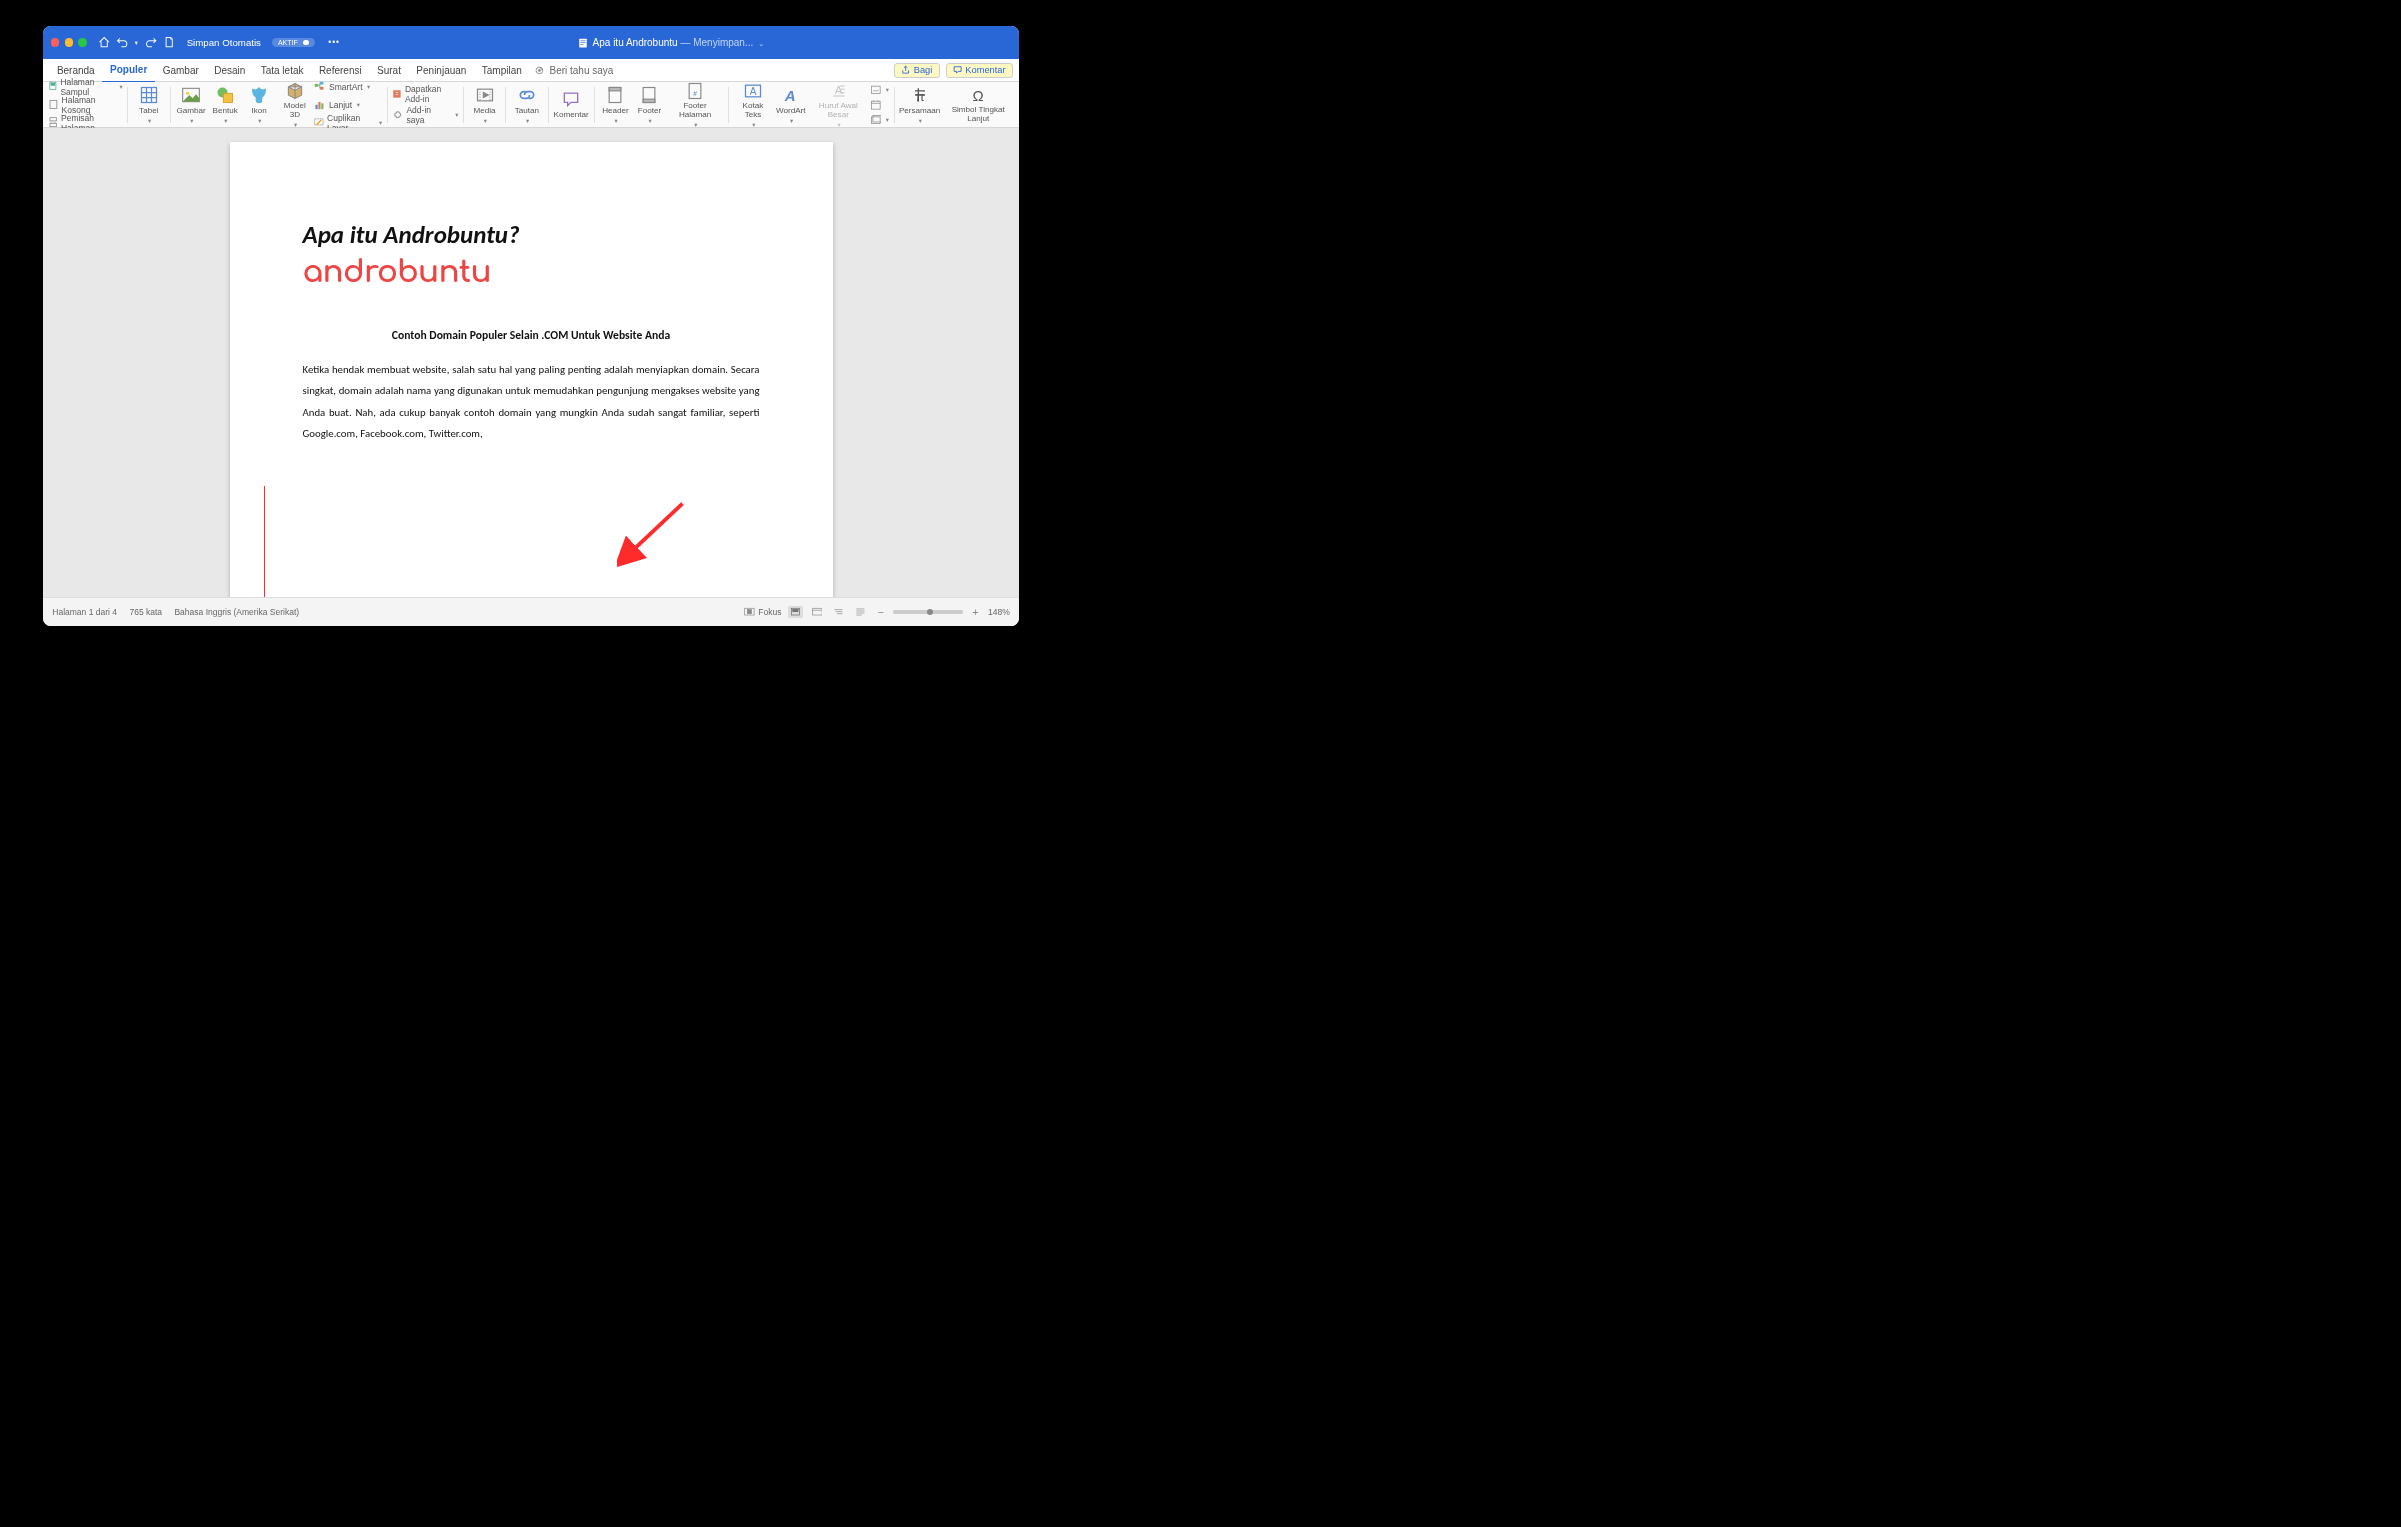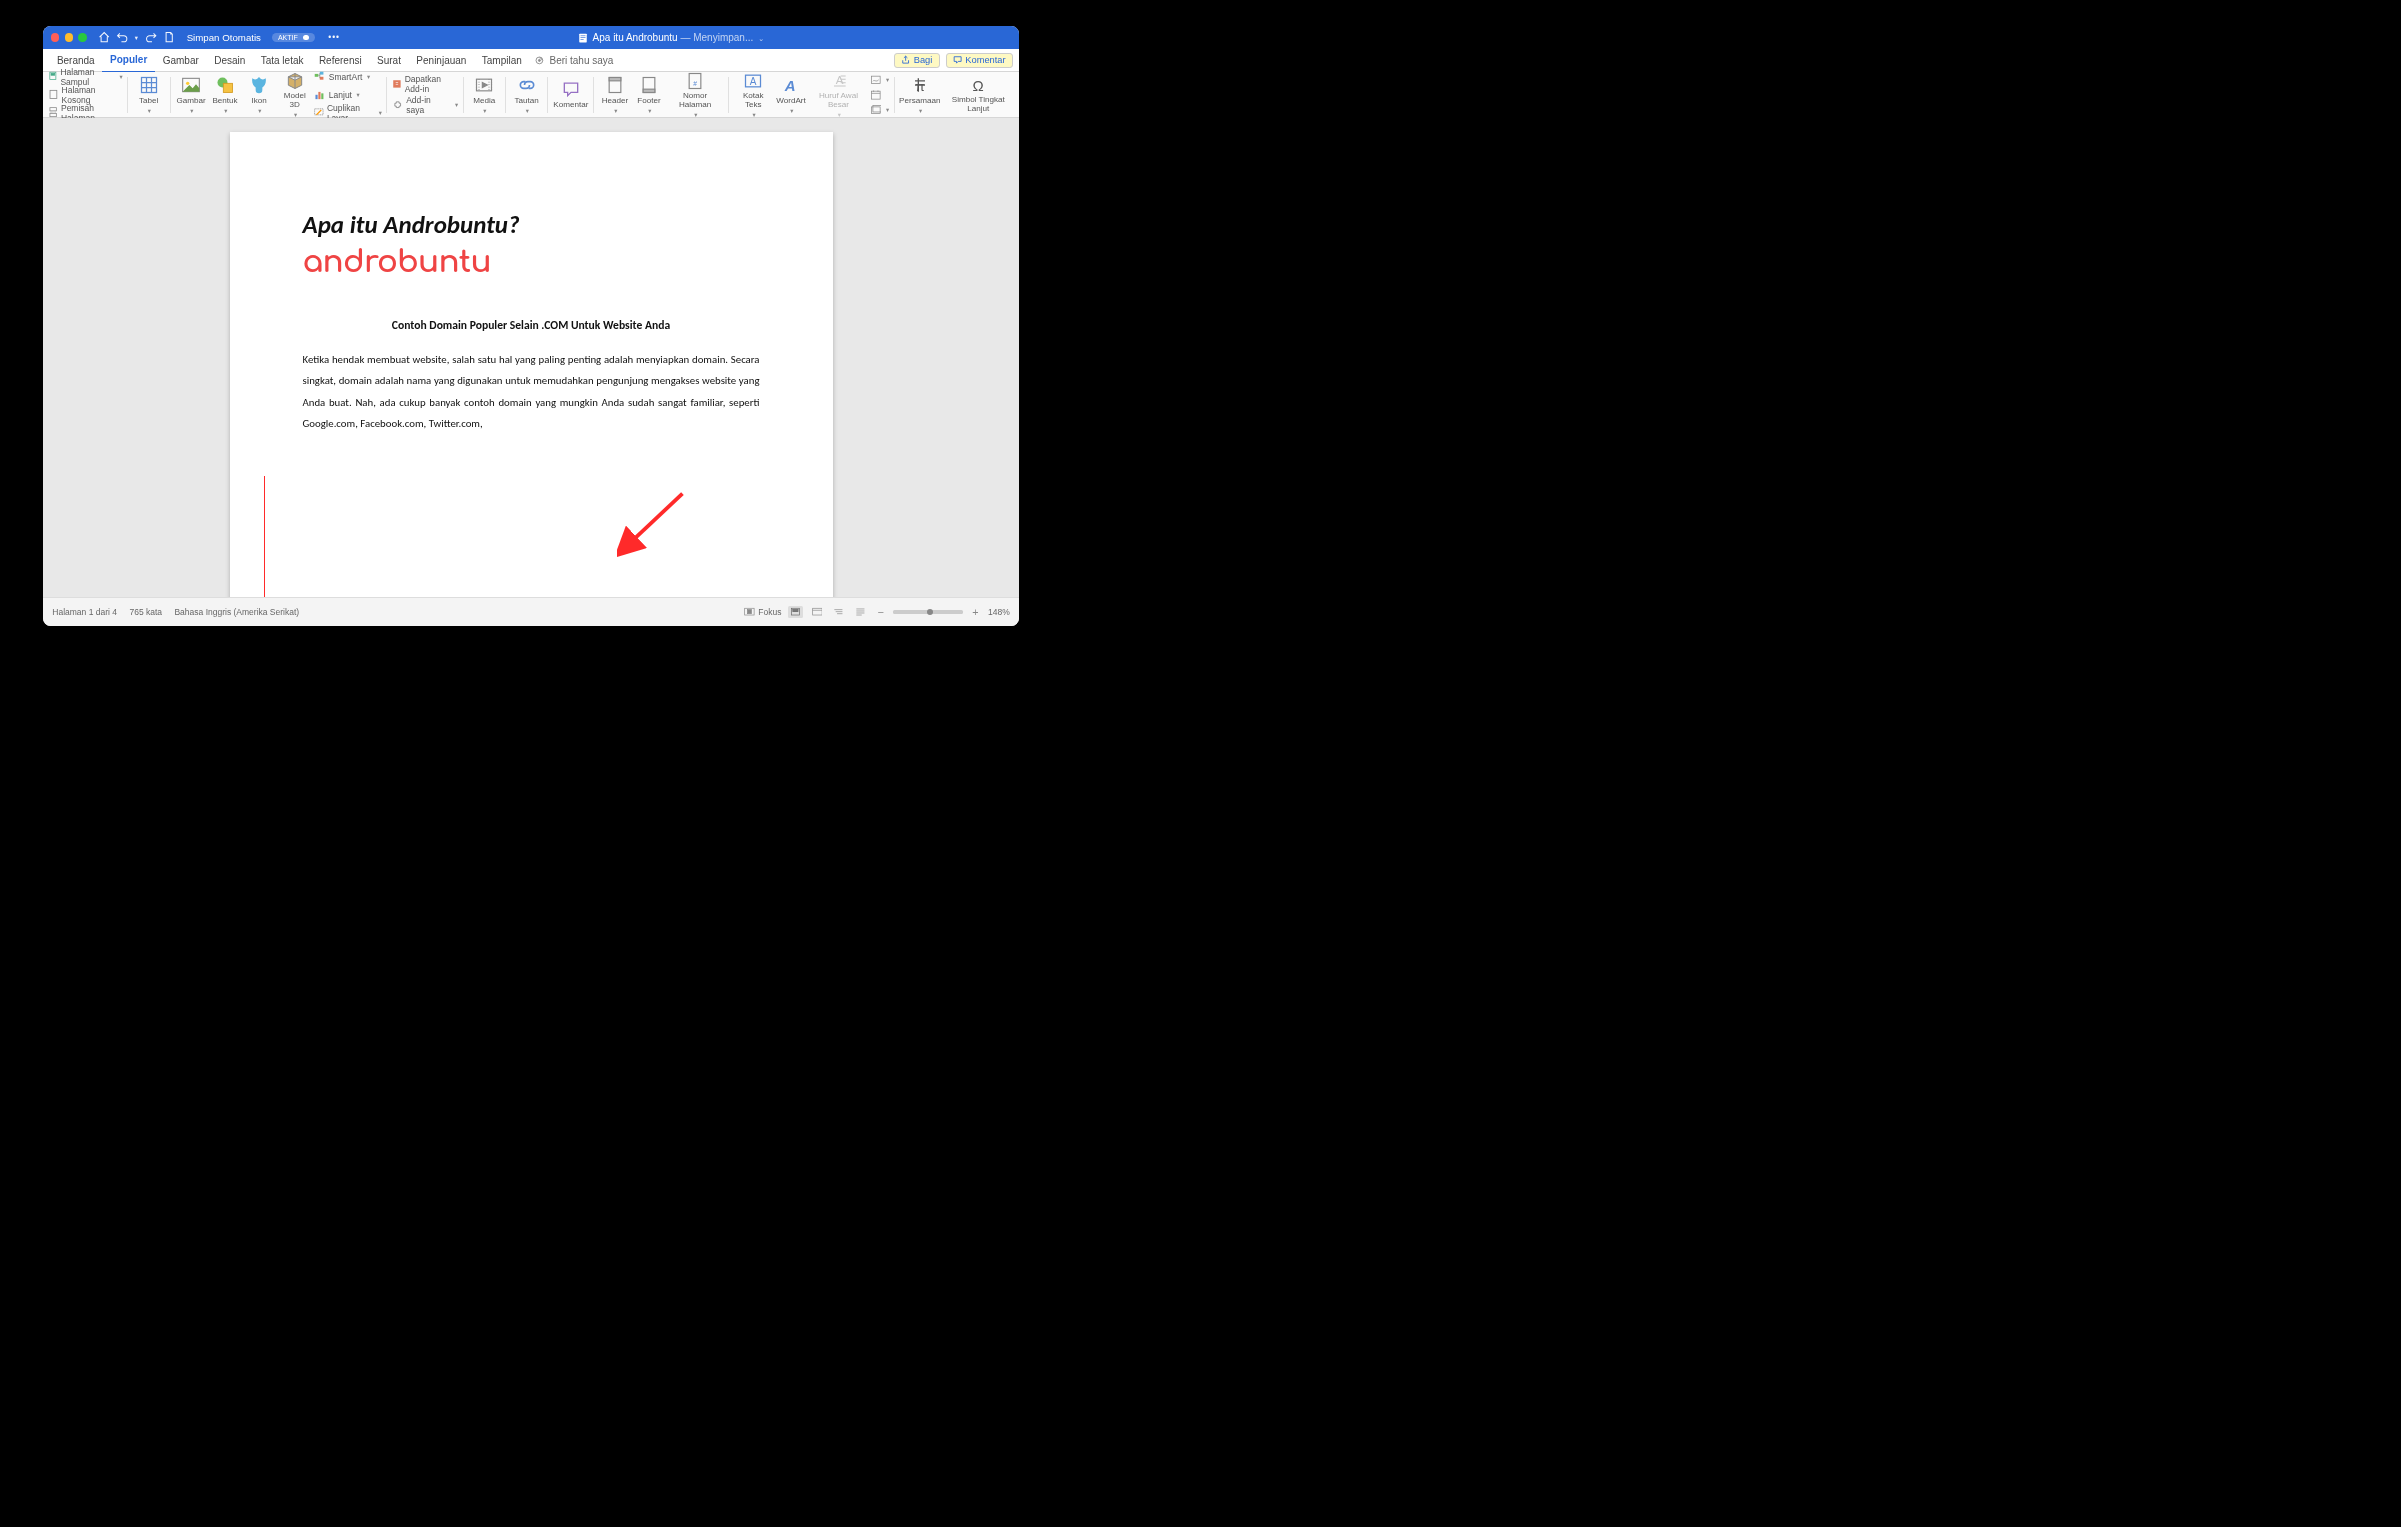--- a/index.html
+++ b/index.html
@@ -1,18 +1,18 @@
 <!DOCTYPE html>
 <html style="font-size:12.4px"><head>
 <meta charset="utf-8">
 <style>
 * { margin: 0; padding: 0; box-sizing: border-box; }
 body { background: #000; width: 1061px; height: 673px; font-family: -apple-system, "Segoe UI", Helvetica, Arial, sans-serif; overflow: hidden; }
 .window { position: absolute; left: 43px; top: 26px; width: 976px; height: 600px; background: #f0f0f0; border-radius: 7.7px; box-shadow: 0 7.7px 31px rgba(0,0,0,0.5); overflow: hidden; display: flex; flex-direction: column; }
-.titlebar { height: 23px; background: #2967d6; display: flex; align-items: center; padding: 0 7.7px; color: #fff; font-size: 9.3px; }
+.titlebar { height: 33px; background: #2967d6; display: flex; align-items: center; padding: 0 7.7px; color: #fff; font-size: 9.3px; }
 .traffic { display: flex; gap: 5.4px; margin-right: 10.8px; }
 .tl { width: 8.5px; height: 8.5px; border-radius: 50%; }
 .tl.r { background: #ff5f57; } .tl.y { background: #febc2e; } .tl.g { background: #28c840; }
 .tb-icons { display: flex; align-items: center; gap: 5.4px; }
 .tb-icons .ic { width: 12.4px; height: 12.4px; display: inline-flex; align-items: center; justify-content: center; color: #fff; opacity: .95; }
 .tb-text { font-size: 9.7px; margin-left: 6.2px; }
 .pill { background: rgba(255,255,255,0.22); border-radius: 7px; padding: 0.8px 6.2px; font-size: 7px; margin-left: 5.4px; display: inline-flex; align-items: center; gap: 3.1px; }
 .pill::after { content:''; width:5.4px; height:5.4px; background:#fff; border-radius:50%; display:inline-block; margin-left:2.3px;}
 .tb-center { flex: 1; text-align: center; font-size: 10px; }
 .tb-center .dim { opacity: .7; }
@@ -326,21 +326,21 @@
         </span>
         <span class="lb">Footer</span>
       </div>
     <div class="vbtn dd">
         <span class="ic">
           <svg viewBox="0 0 24 24" fill="none" stroke="#888" stroke-width="1.4" style="font-size:11px">
             <rect x="5" y="3" width="14" height="18"></rect>
             <text x="12" y="18" font-size="8" text-anchor="middle" fill="#5b8bd4" stroke="none">#</text>
           </svg>
         </span>
-        <span class="lb">Nomor Halaman</span>
+        <span class="lb">Footer Halaman</span>
       </div>
     <div class="sep"></div>
     <div class="vbtn dd">
         <span class="ic">
           <svg viewBox="0 0 24 24" fill="none" stroke="#5b8bd4" stroke-width="1.5" style="font-size:11px">
             <rect x="3" y="5" width="18" height="14"></rect>
             <text x="12" y="17" font-size="12" text-anchor="middle" fill="#5b8bd4" stroke="none">A</text>
           </svg>
         </span>
         <span class="lb">Kotak Teks</span>

